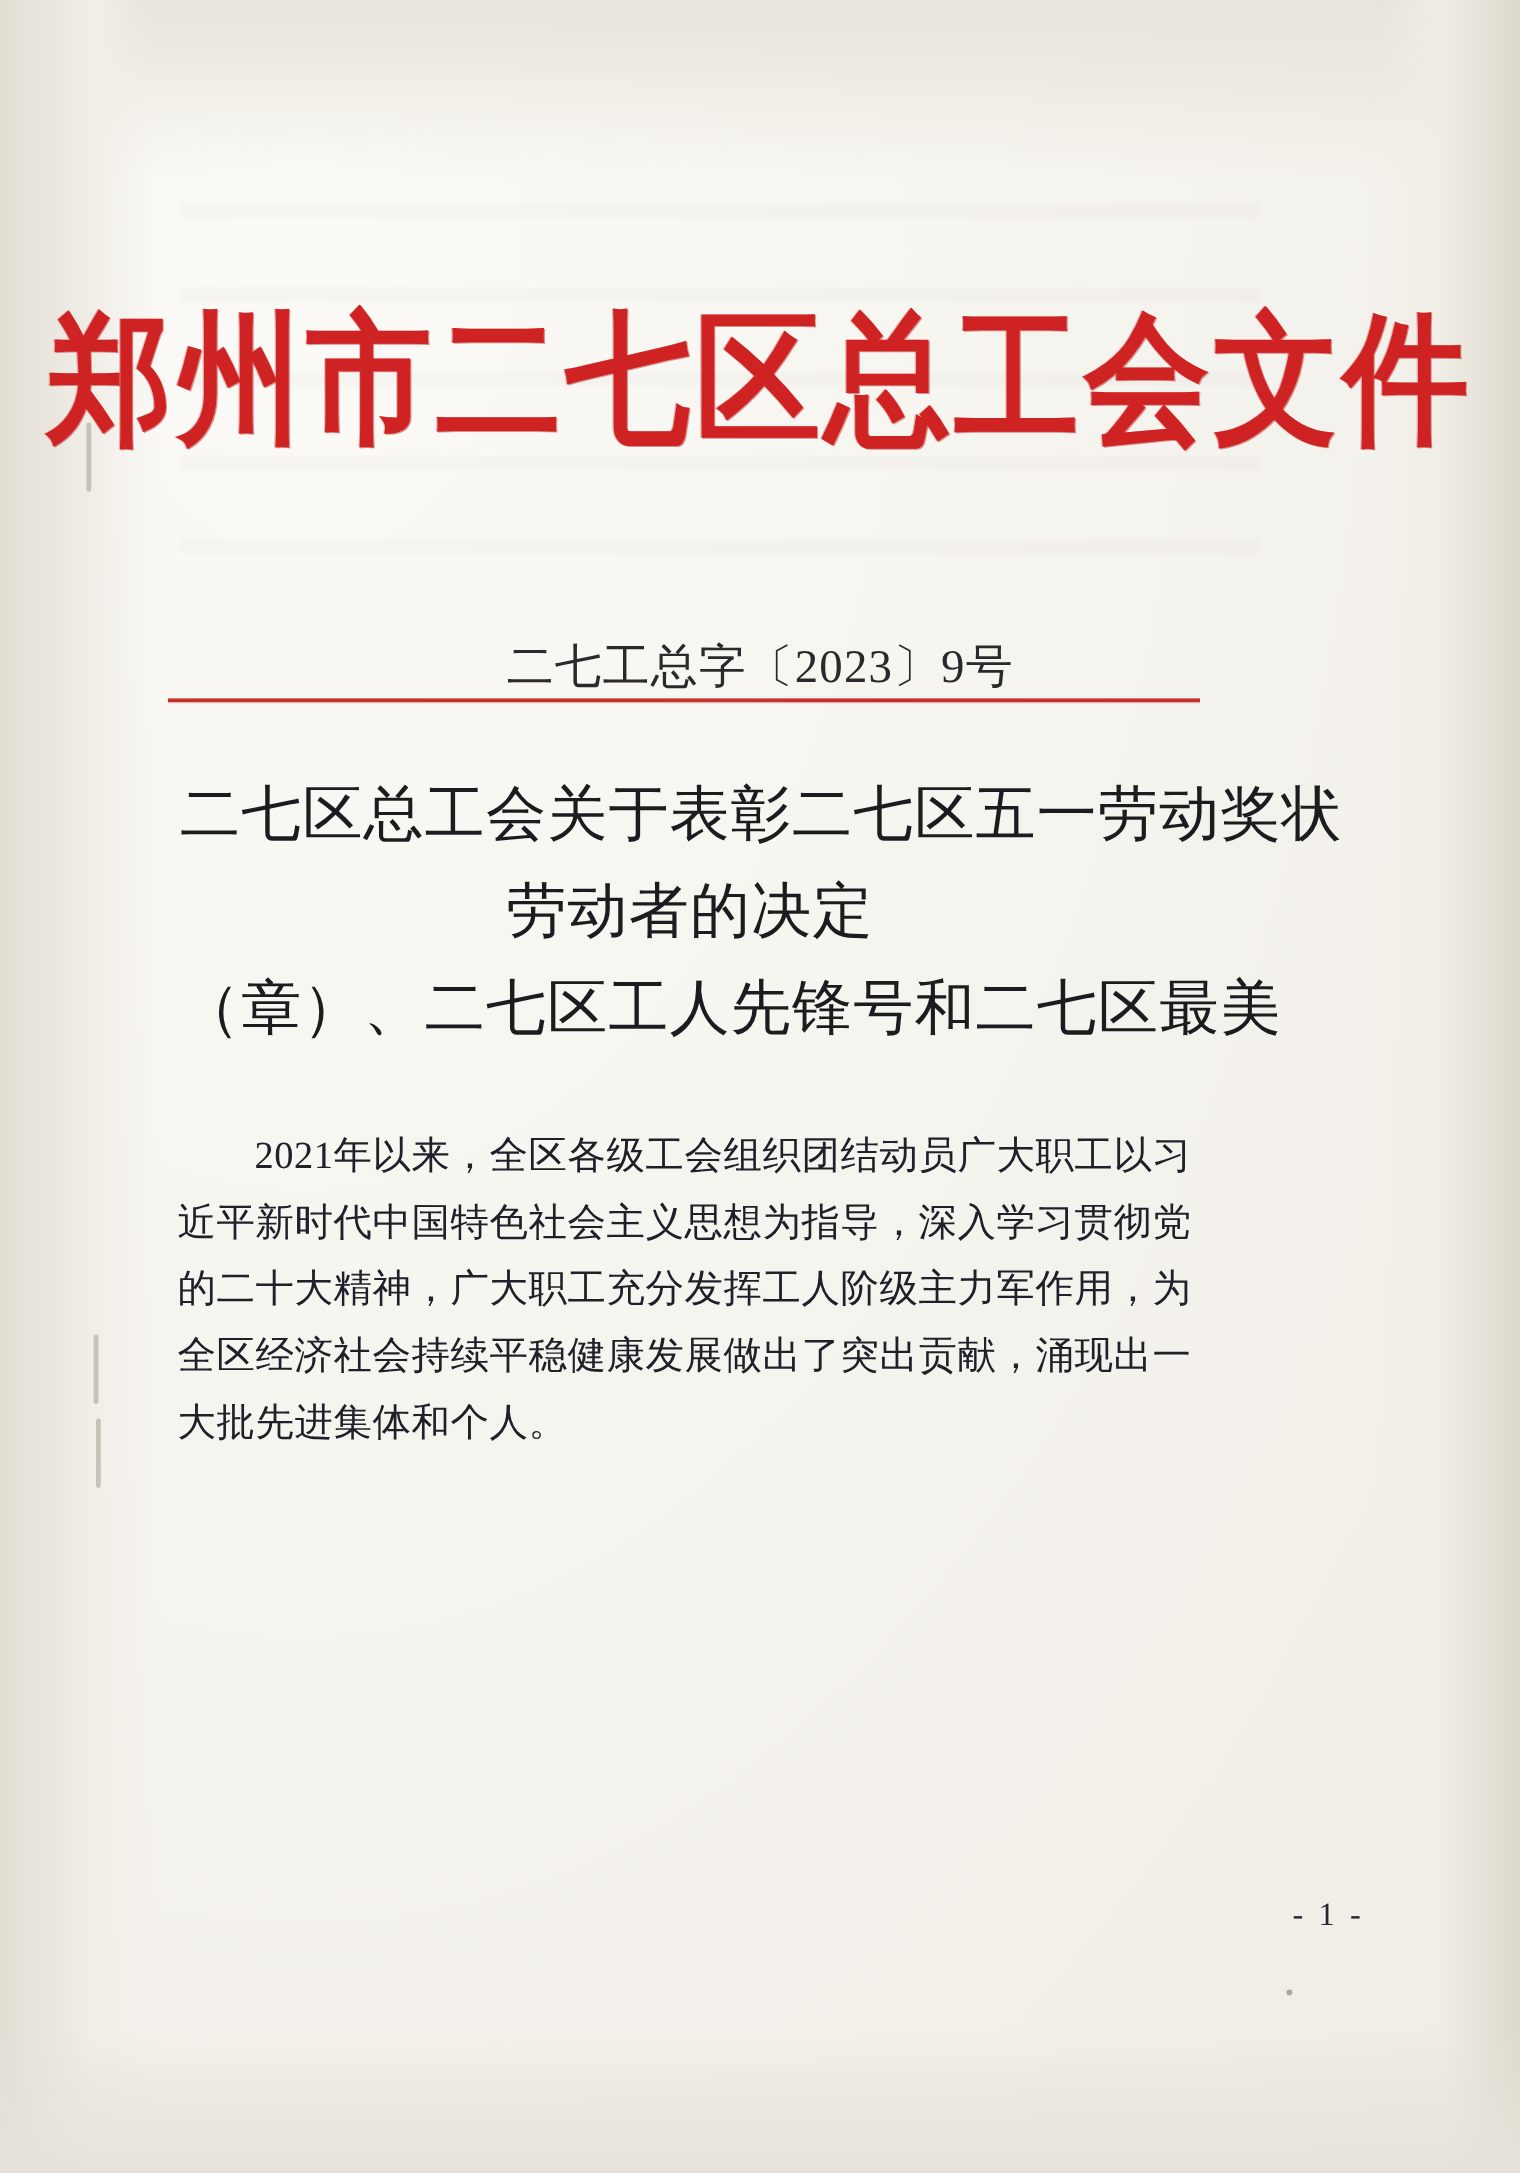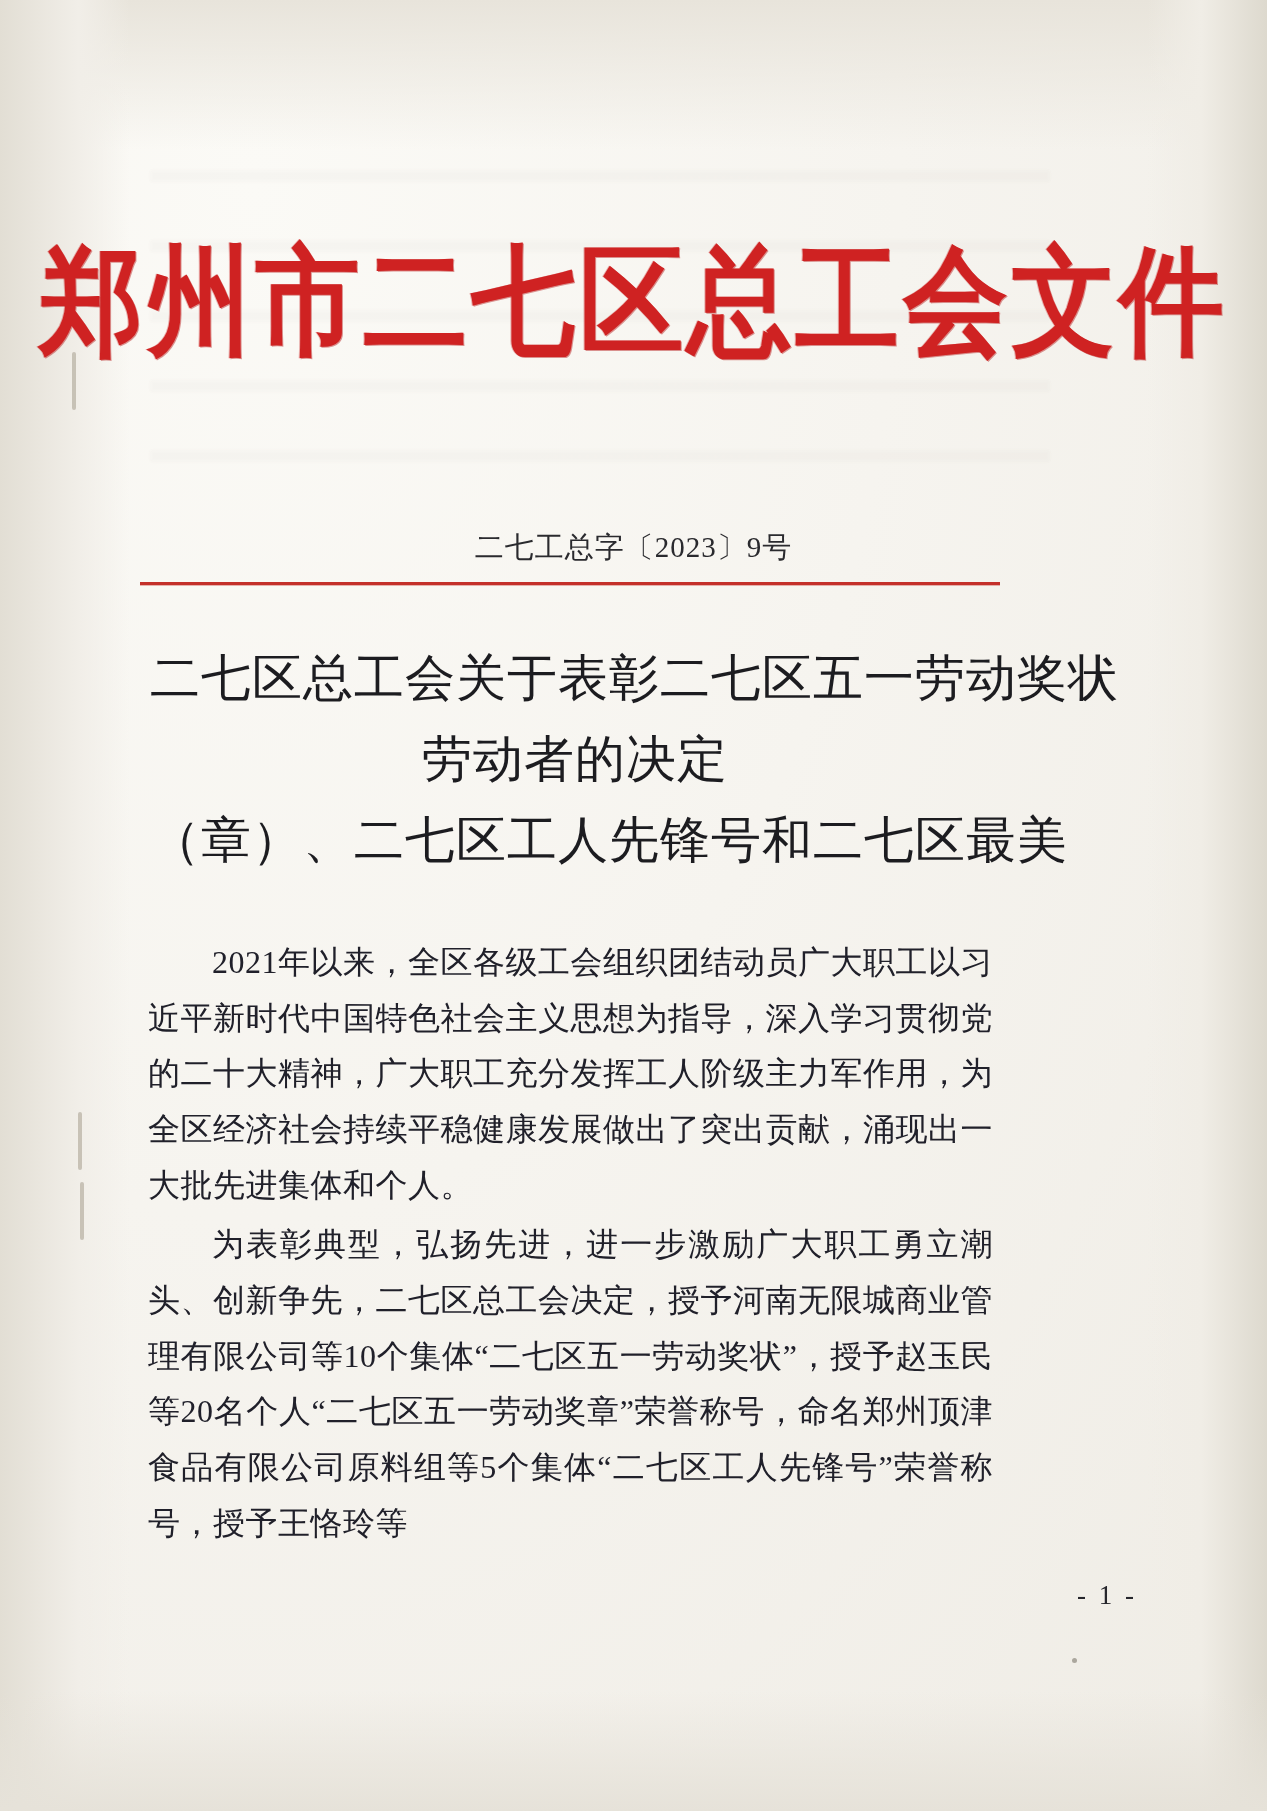--- a/index.html
+++ b/index.html
@@ -78,21 +78,21 @@
 
   .doc-body {
     position: absolute;
     left: 0; top: 0;
     width: 1267px;
     height: 1811px;
   }
 
   .doc-header {
     position: absolute;
-    top: 238px;
+    top: 254px;
     left: 0;
     width: 100%;
     text-align: center;
   }
   .doc-header .title-red {
     font-family: "Liberation Serif", "DejaVu Serif", serif;
     font-weight: bold;
     font-size: 104px;
     letter-spacing: 4px;
     color: #cf2222;
@@ -104,21 +104,21 @@
     transform: scaleY(1.14);
     transform-origin: center top;
   }
 
   .doc-number {
     position: absolute;
     top: 528px;
     left: 0;
     width: 100%;
     text-align: center;
-    font-size: 29px;
+    font-size: 39px;
     letter-spacing: 1px;
     color: #2a2a2e;
     font-family: "Liberation Serif", "DejaVu Serif", serif;
   }
 
   .red-rule {
     position: absolute;
     top: 582px;
     left: 140px;
     width: 860px;
@@ -204,20 +204,19 @@
     <div class="red-rule"></div>
 
     <div class="doc-title">
       <span class="tline">二七区总工会关于表彰二七区五一劳动奖状</span>
       <span class="tline center">劳动者的决定</span>
       <span class="tline">（章）、二七区工人先锋号和二七区最美</span>
     </div>
 
     <div class="doc-content">
       <p>2021年以来，全区各级工会组织团结动员广大职工以习近平新时代中国特色社会主义思想为指导，深入学习贯彻党的二十大精神，广大职工充分发挥工人阶级主力军作用，为全区经济社会持续平稳健康发展做出了突出贡献，涌现出一大批先进集体和个人。</p>
-      <p>为表彰典型，弘扬先进，进一步激励广大职工勇立潮头、创新争先，二七区总工会决定，授予河南无限城商业管理有限公司等10个集体“二七区五一劳动奖状”，授予赵玉民等20名个人“二七区五一劳动奖章”荣誉称号，命名郑州顶津食品有限公司原料组等5个集体“二七区工人先锋号”荣誉称号，授予王恪玲等</p>
     </div>
 
     <div class="page-number">- 1 -</div>
     <div class="stray-dot"></div>
 
   </div>
 </div>
 
 </body></html>

